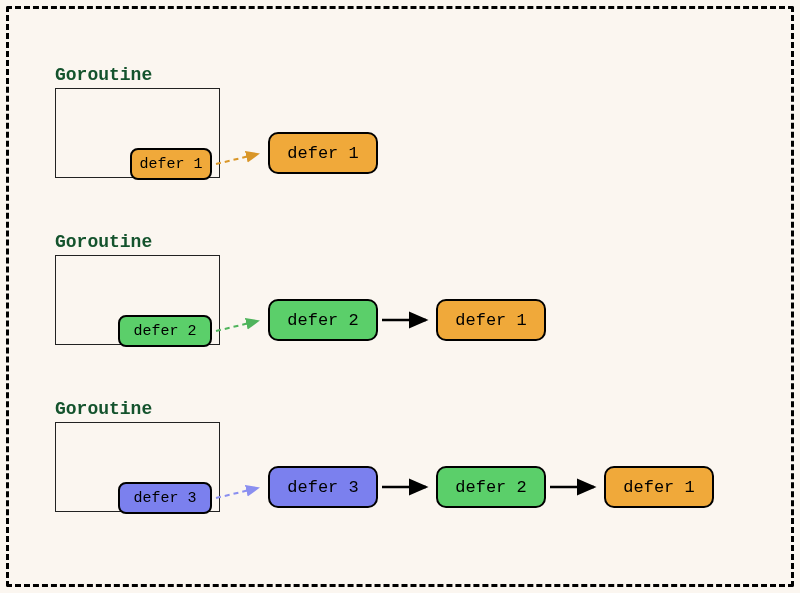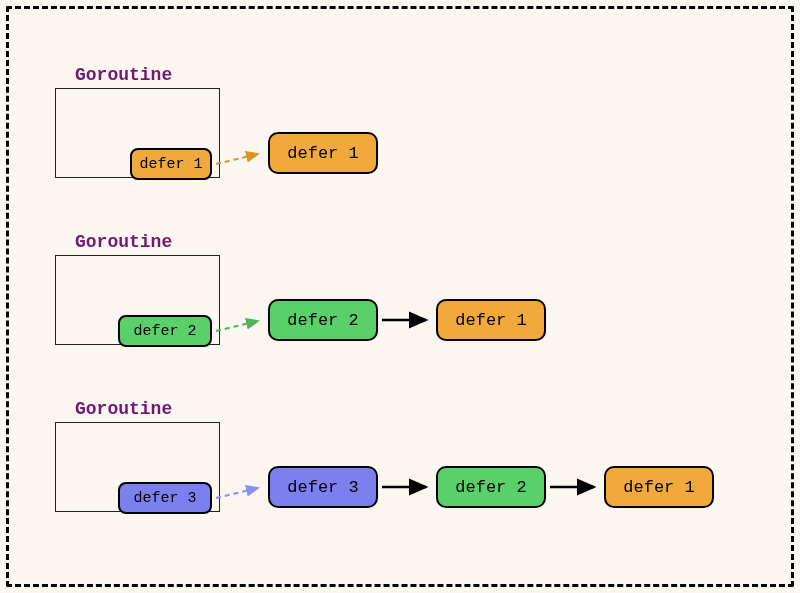--- a/index.html
+++ b/index.html
@@ -18,23 +18,22 @@
     left: 6px;
     right: 6px;
     bottom: 6px;
     border: 3px dashed #000;
     border-radius: 2px;
   }
   .goroutine-label {
     position: absolute;
     font-size: 18px;
     font-weight: 600;
-    color: #701a75;
+    color: #14532d;
     font-family: "Courier New", monospace;
-    margin-left: 20px;
   }
   .goroutine-box {
     position: absolute;
     border: 1.5px solid #222;
     background: transparent;
   }
   .defer-pill {
     position: absolute;
     display: flex;
     align-items: center;

